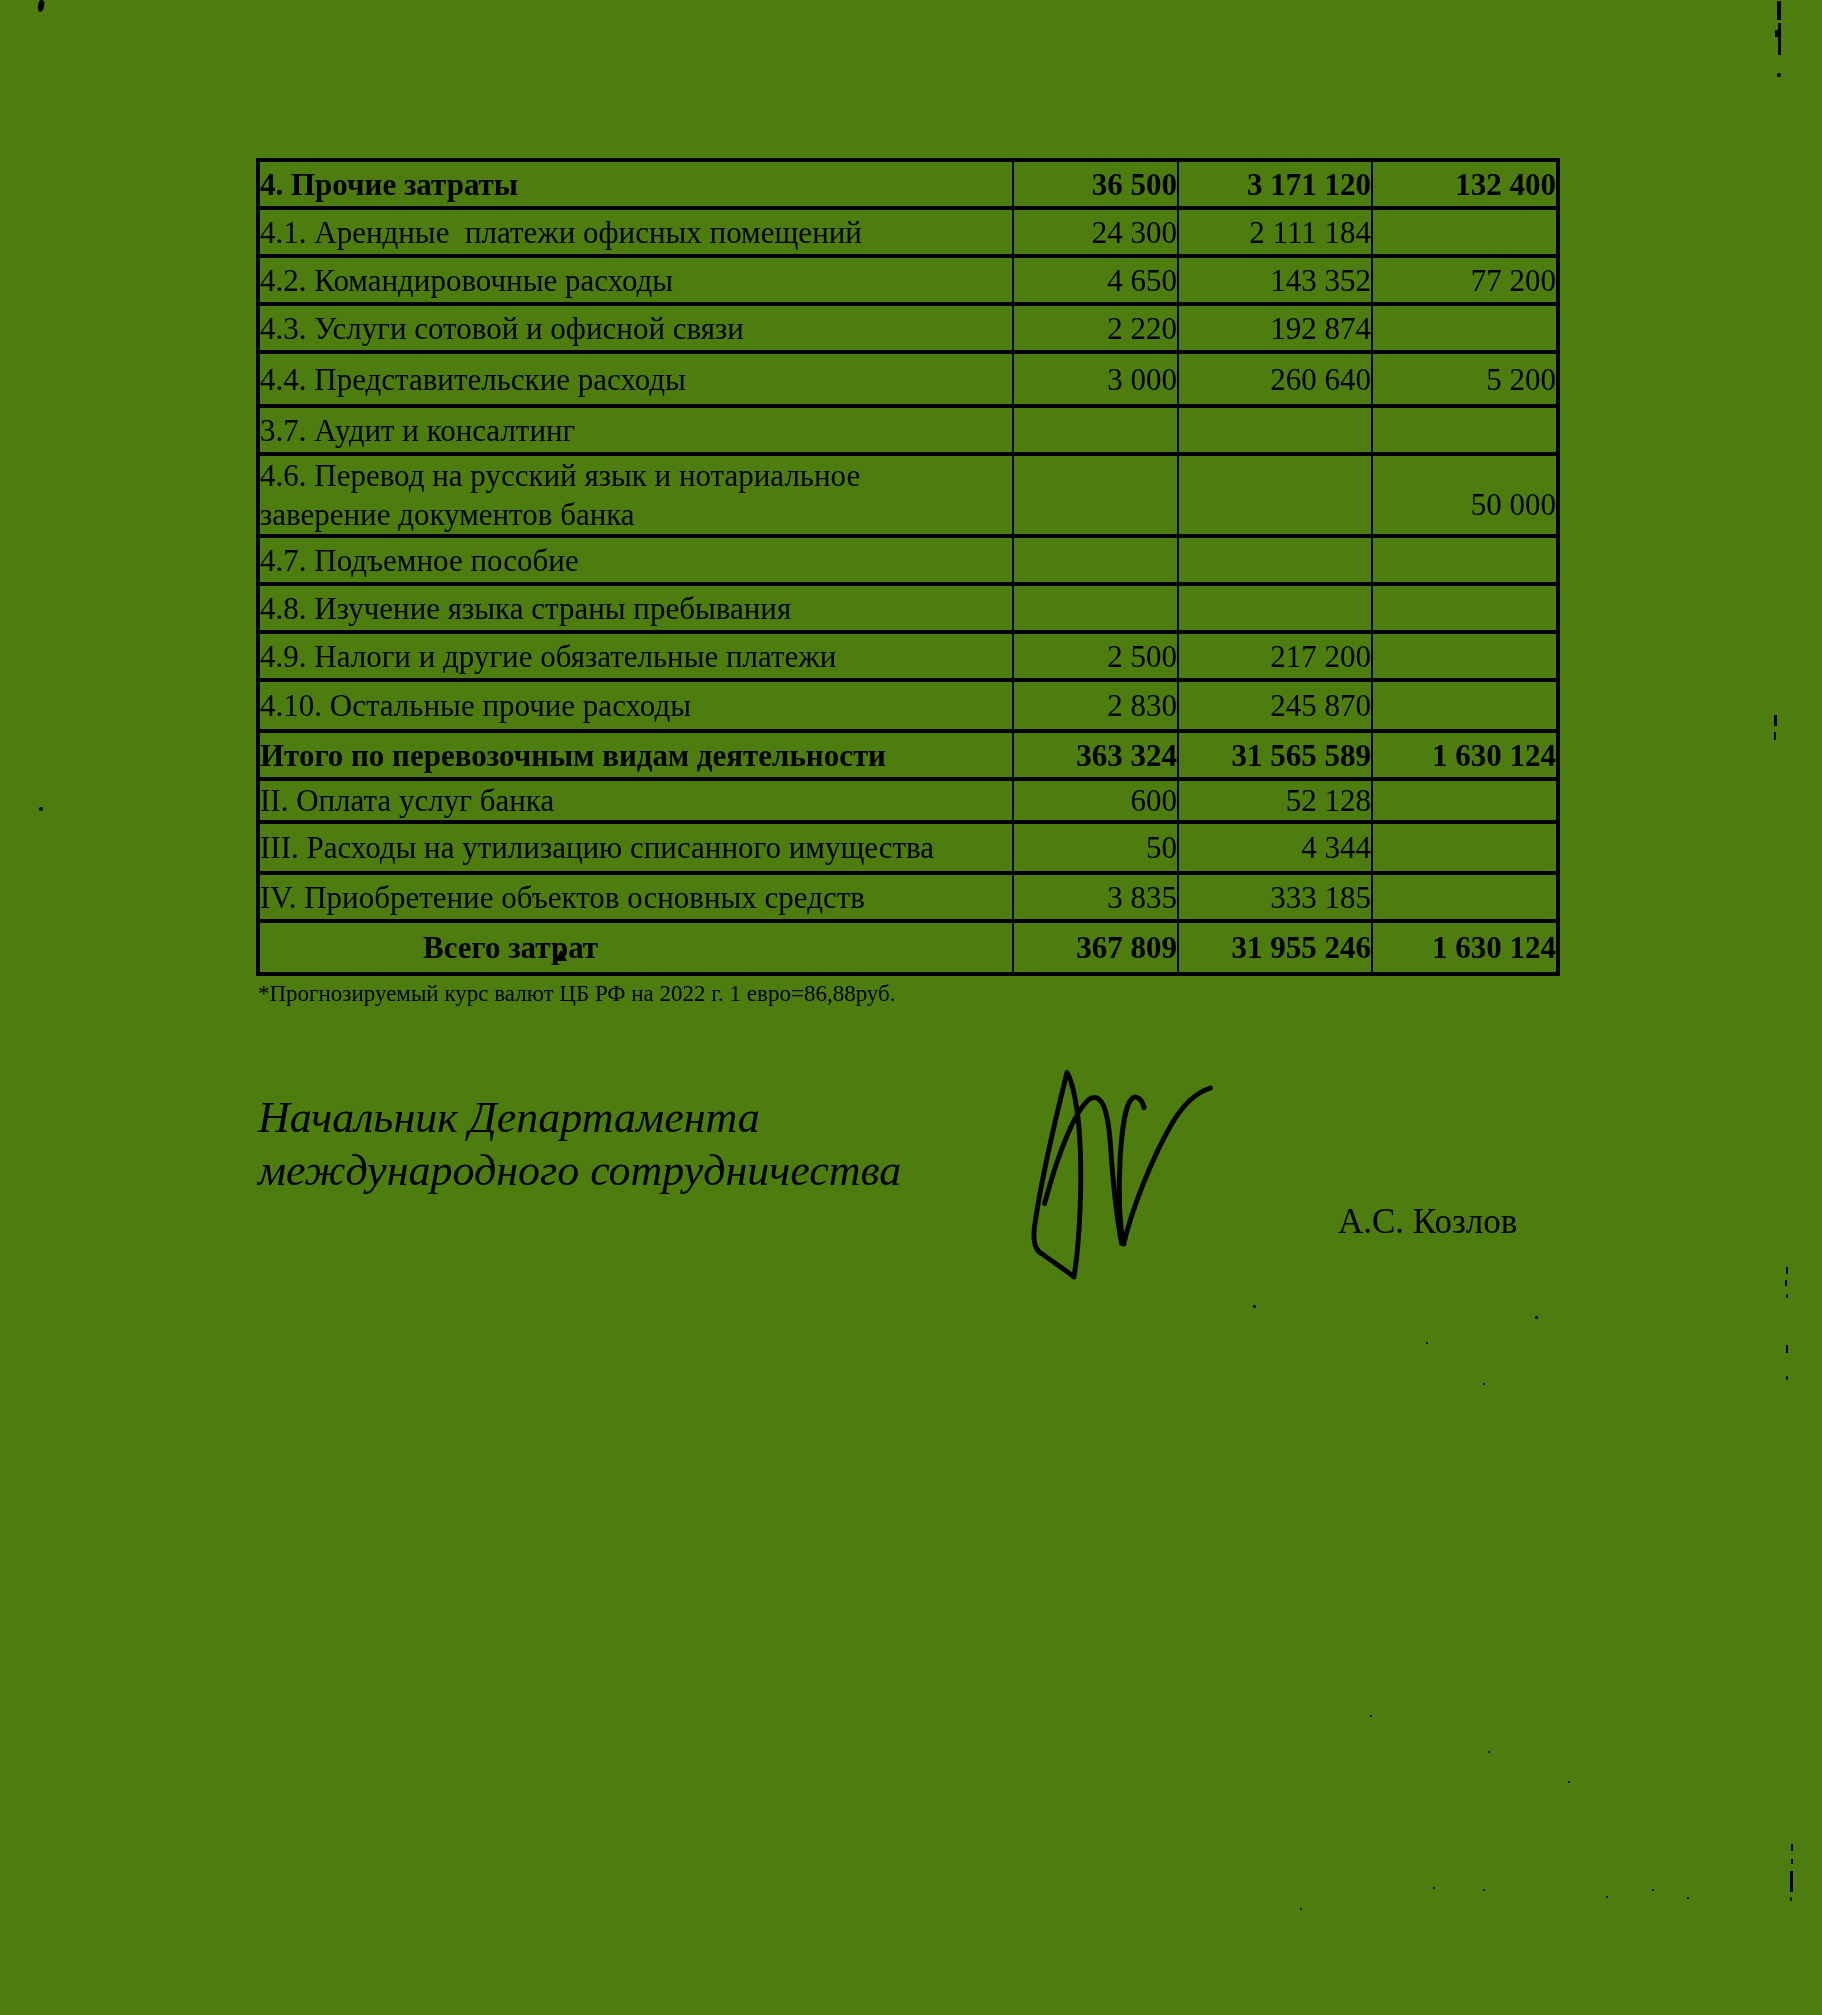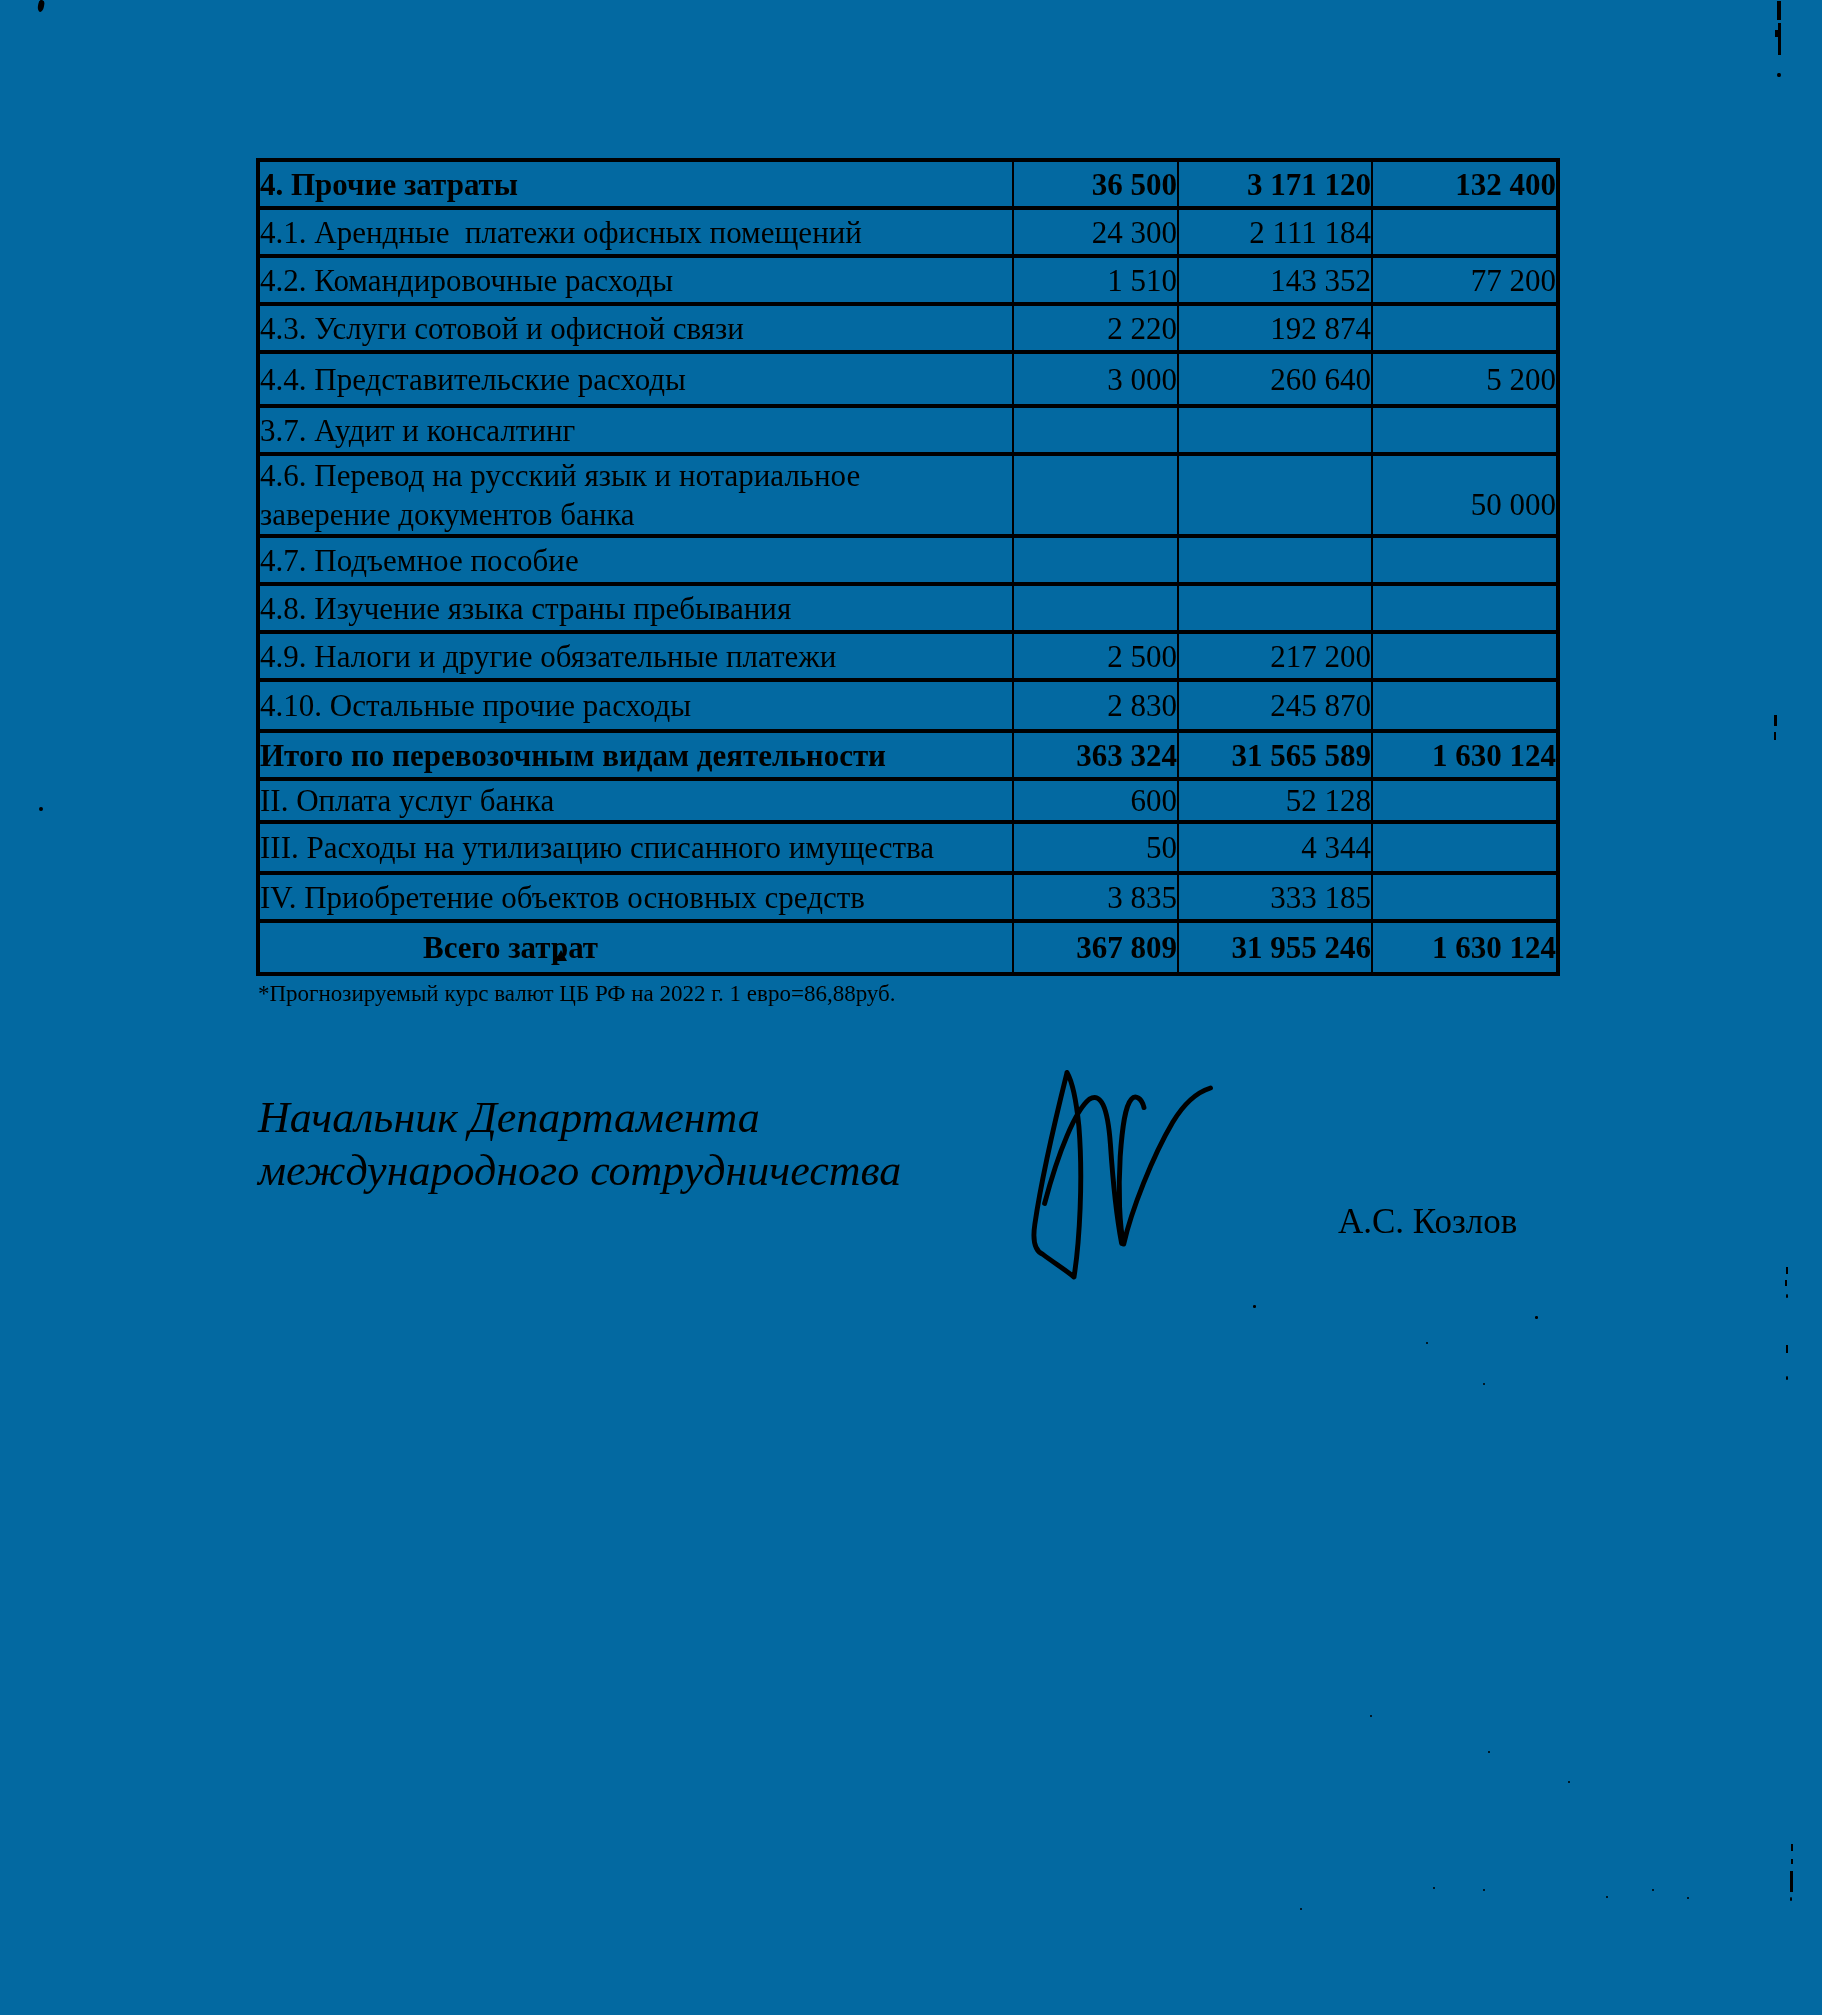--- a/index.html
+++ b/index.html
@@ -1,19 +1,19 @@
 <!DOCTYPE html>
 <html style="font-size:11.2px"><head>
 <meta charset="utf-8">
 <style>
   html,body{margin:0;padding:0;background:#e8e8e8;}
   .page{
     position:relative;
     width:1823px;height:2015px;
-    background:#0369a1;
+    background:#4d7c0f;
     overflow:hidden;
     font-family:"Liberation Serif", serif;
     color:#000;
   }
   
   table.budget{
     position:absolute;left:256px;top:158px;
     width:1300px;
     border-collapse:collapse;
     table-layout:fixed;
@@ -102,21 +102,21 @@
             <div>4.1. Арендные  платежи офисных помещений</div>
           </td>
           <td class="num">24 300</td>
           <td class="num">2 111 184</td>
           <td class="num"></td>
         </tr>
         <tr>
           <td class="labelcell">
             <div>4.2. Командировочные расходы</div>
           </td>
-          <td class="num">1 510</td>
+          <td class="num">4 650</td>
           <td class="num">143 352</td>
           <td class="num">77 200</td>
         </tr>
         <tr>
           <td class="labelcell">
             <div>4.3. Услуги сотовой и офисной связи</div>
           </td>
           <td class="num">2 220</td>
           <td class="num">192 874</td>
           <td class="num"></td>

